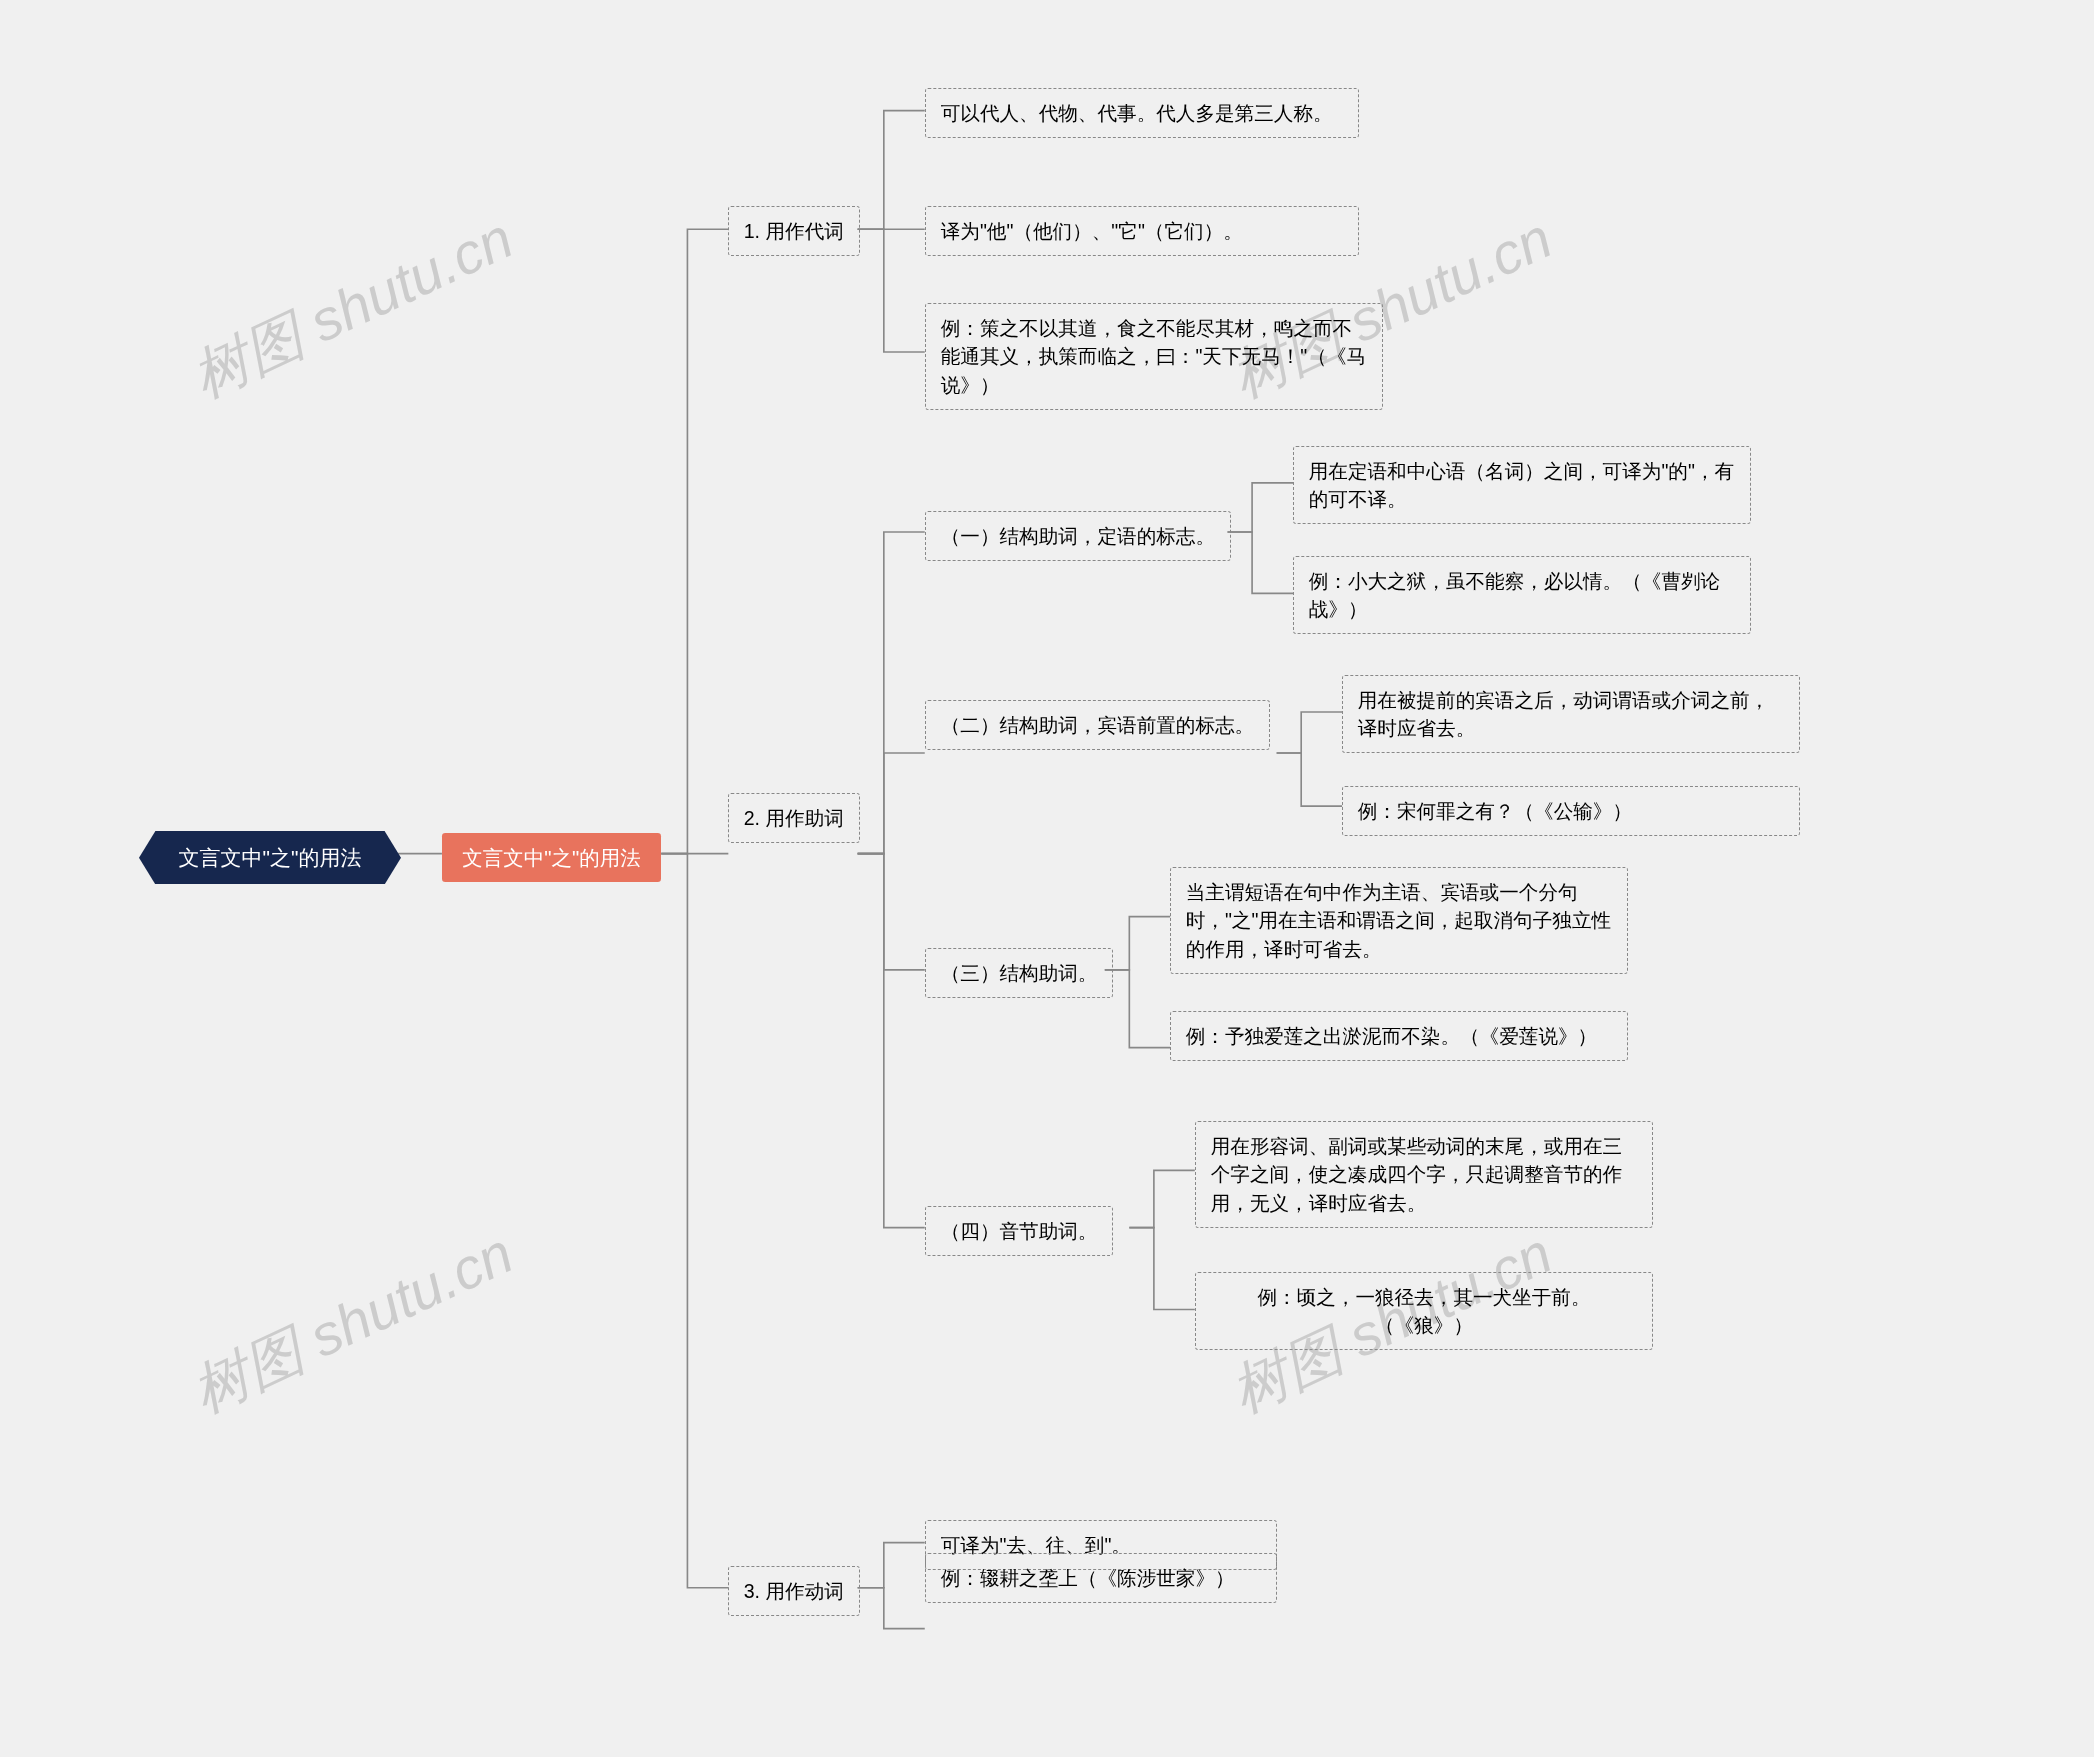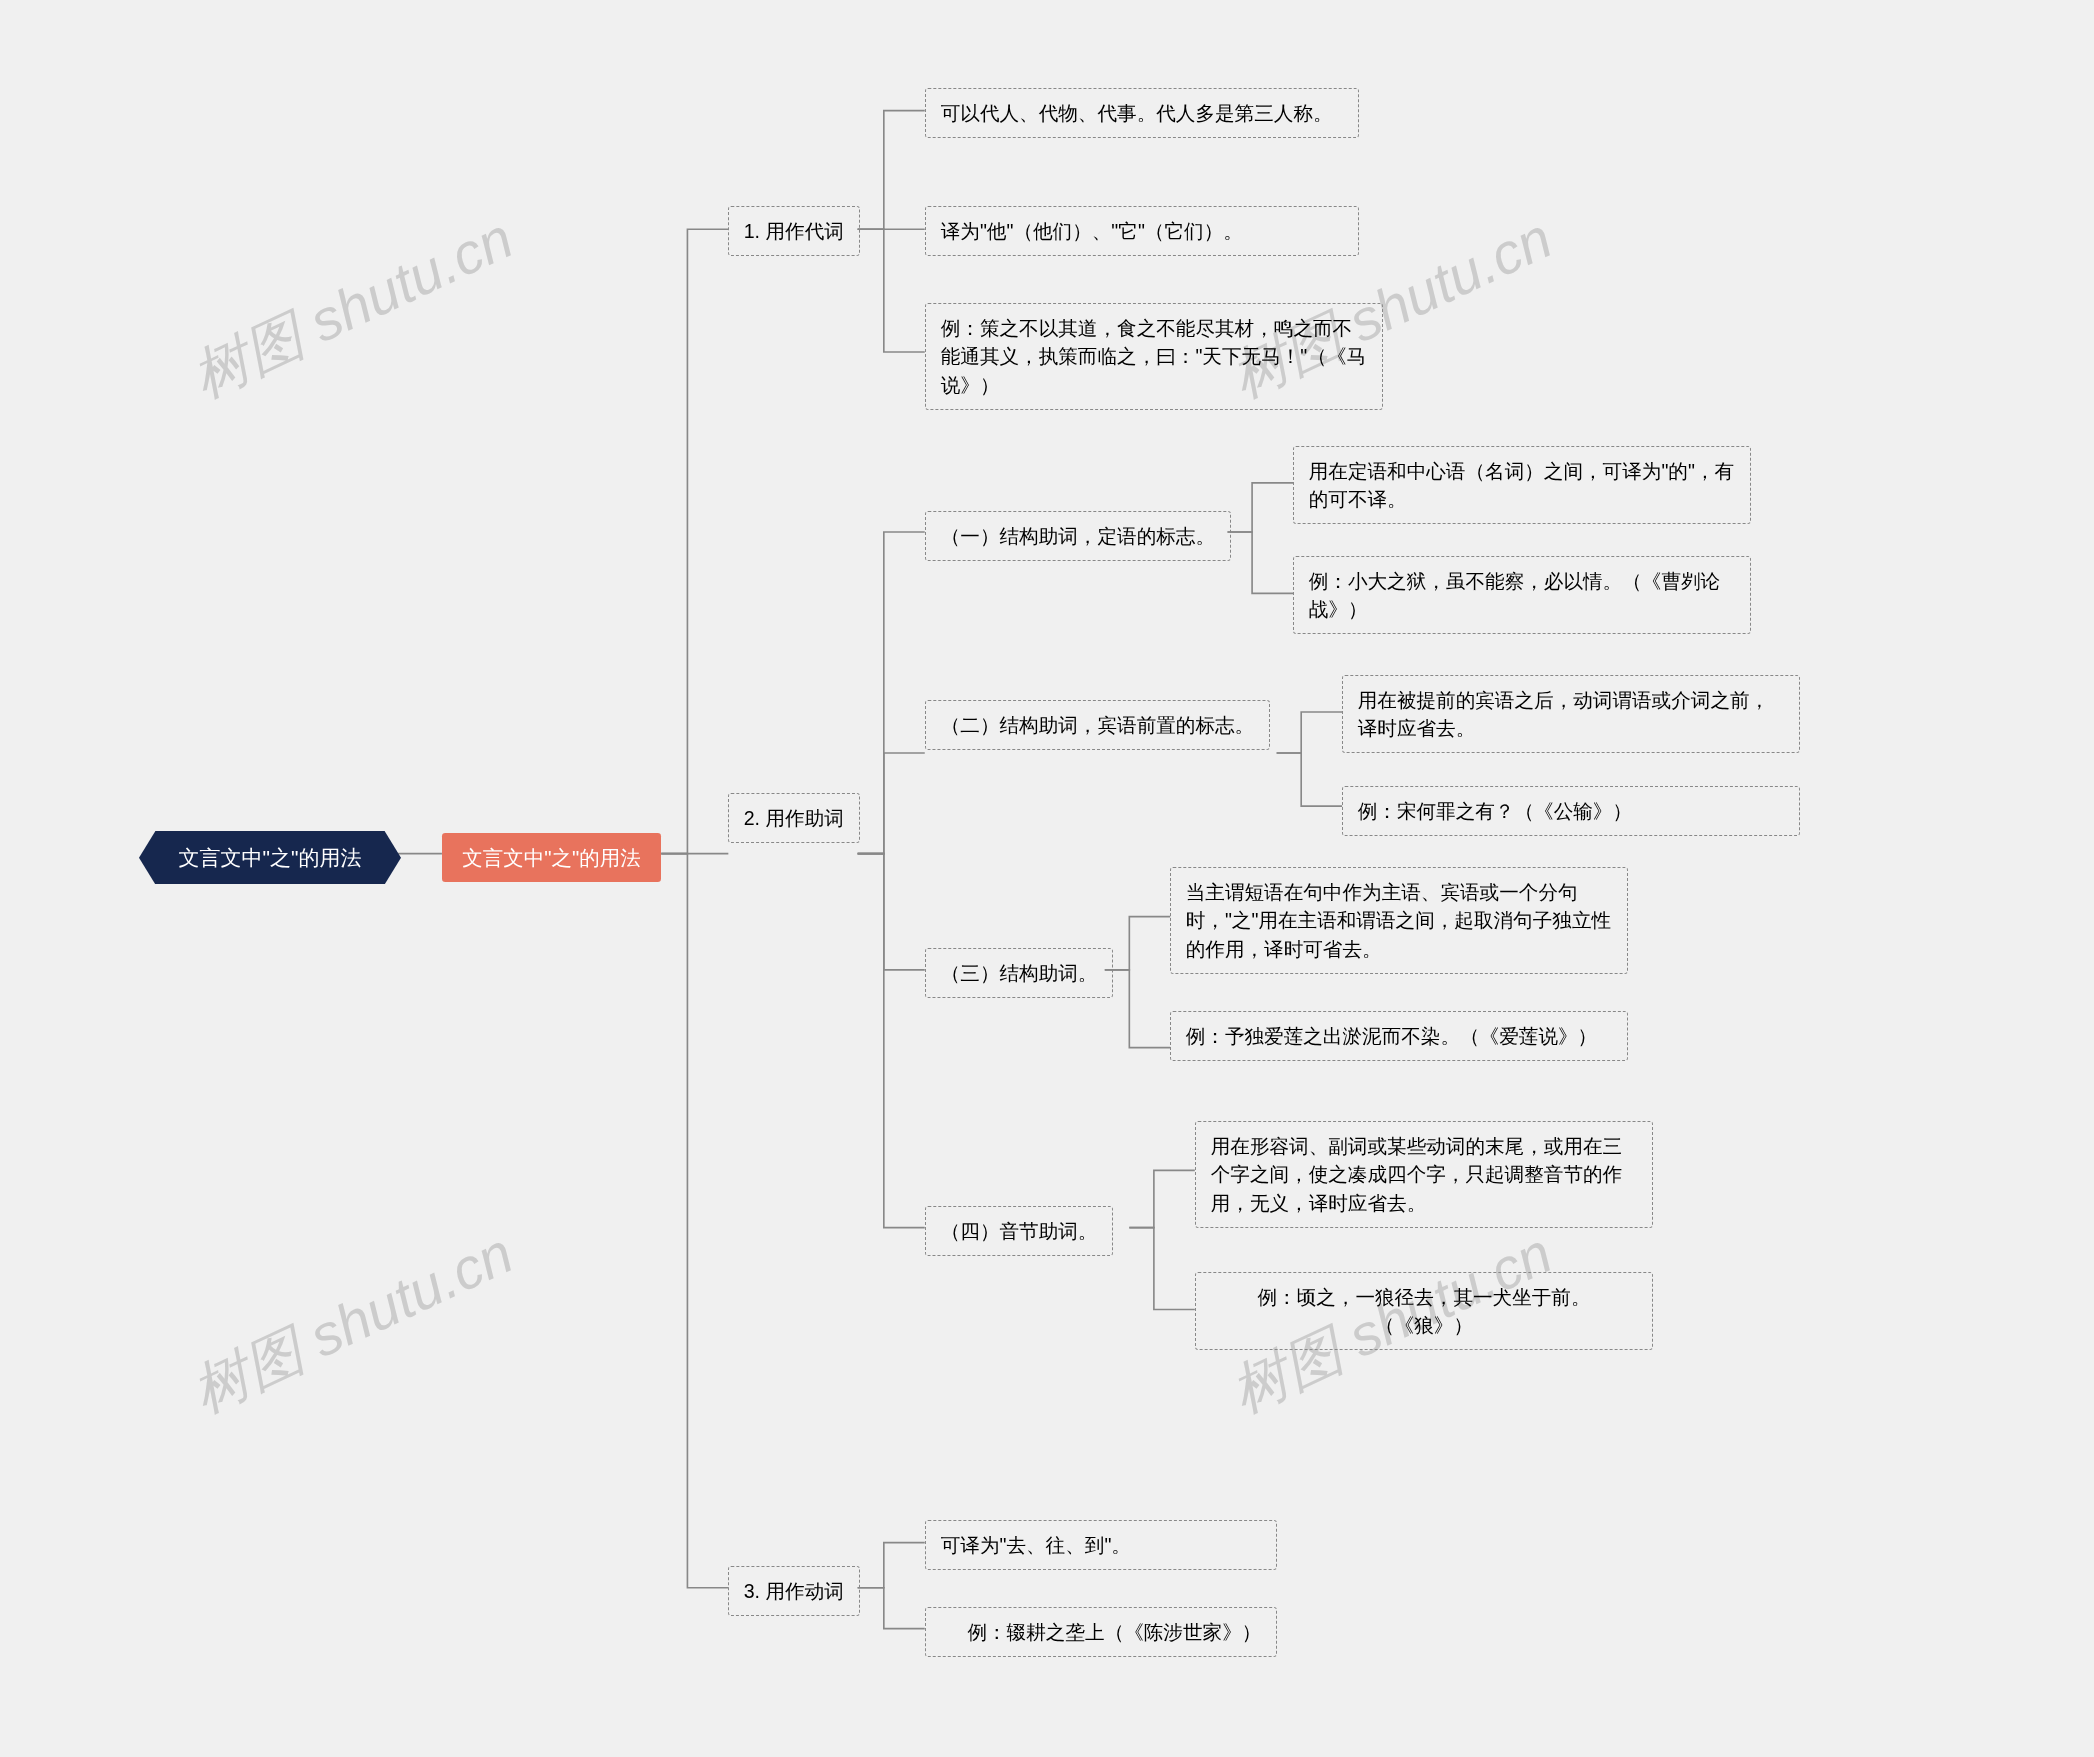--- a/index.html
+++ b/index.html
@@ -124,14 +124,14 @@
 <div class="node dashed" style="left:925px; top:948px;">（三）结构助词。</div>
 <div class="node dashed" style="left:1170px; top:867px; width:458px;">当主谓短语在句中作为主语、宾语或一个分句时，"之"用在主语和谓语之间，起取消句子独立性的作用，译时可省去。</div>
 <div class="node dashed" style="left:1170px; top:1011px; width:458px;">例：予独爱莲之出淤泥而不染。（《爱莲说》）</div>
 
 <div class="node dashed" style="left:925px; top:1206px;text-align:center;">（四）音节助词。</div>
 <div class="node dashed" style="left:1195px; top:1121px; width:458px;">用在形容词、副词或某些动词的末尾，或用在三个字之间，使之凑成四个字，只起调整音节的作用，无义，译时应省去。</div>
 <div class="node dashed" style="left:1195px; top:1272px; width:458px;text-align:center;">例：顷之，一狼径去，其一犬坐于前。（《狼》）</div>
 
 <div class="node dashed" style="left:728px; top:1566px;">3. 用作动词</div>
 <div class="node dashed" style="left:925px; top:1520px; width:352px;">可译为"去、往、到"。</div>
-<div class="node dashed" style="left:925px; top:1607px; width:352px;text-align:right;">例：辍耕之垄上（《陈涉世家》）</div>
+<div class="node dashed" style="left:925px; top:1553px; width:352px;">例：辍耕之垄上（《陈涉世家》）</div>
 
 
 </body></html>

